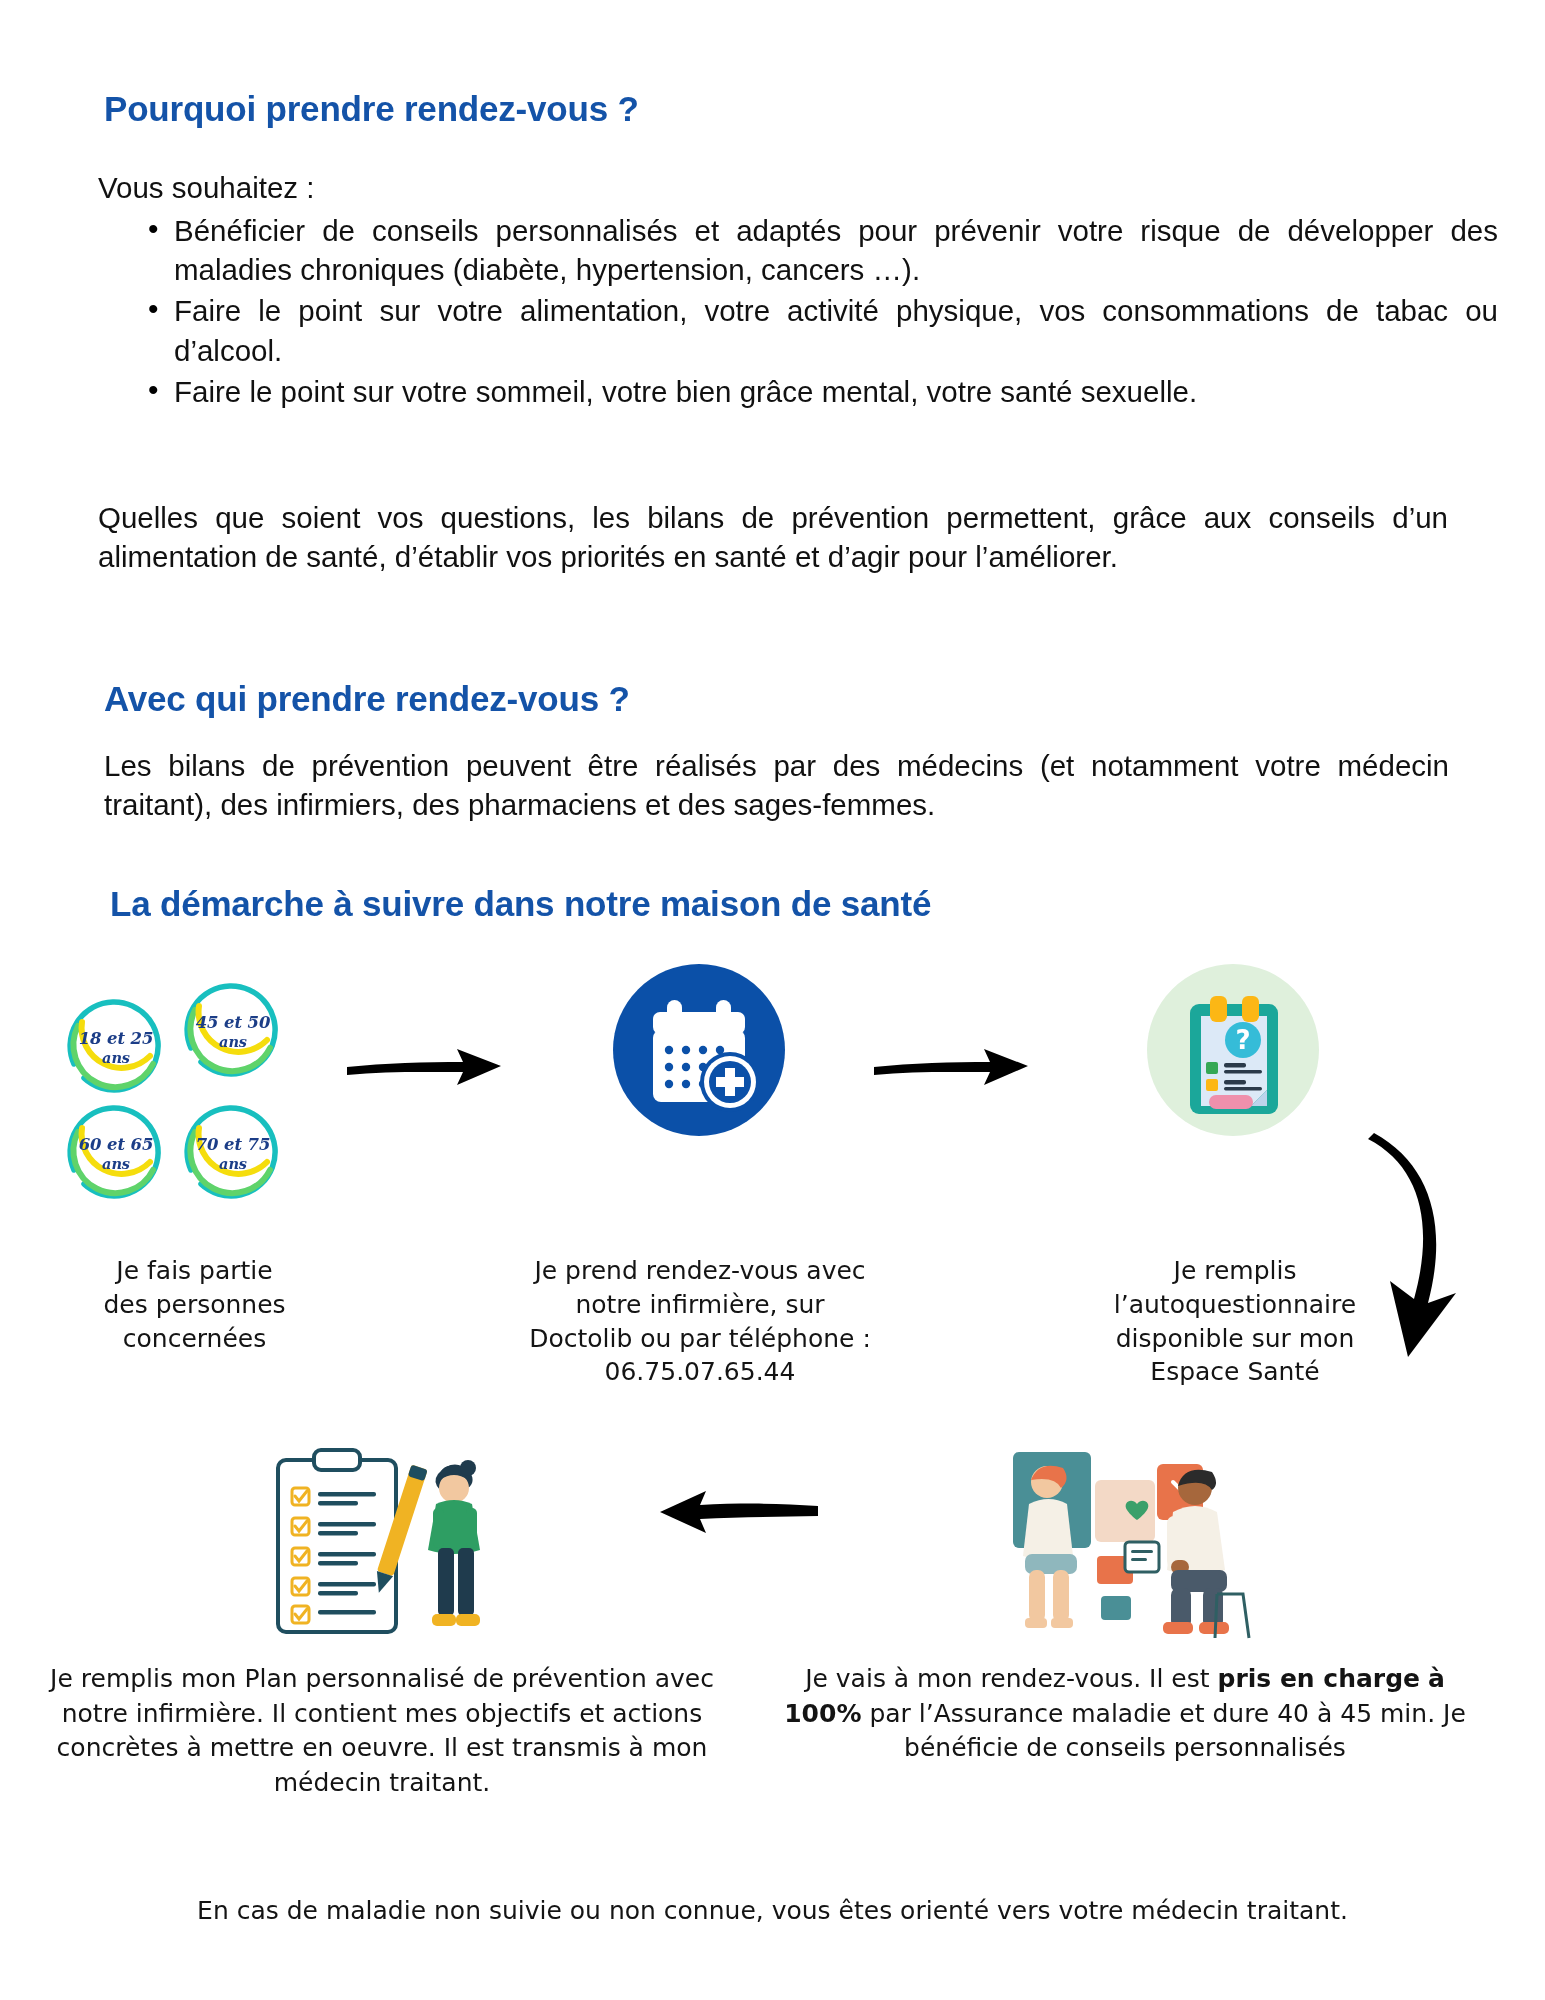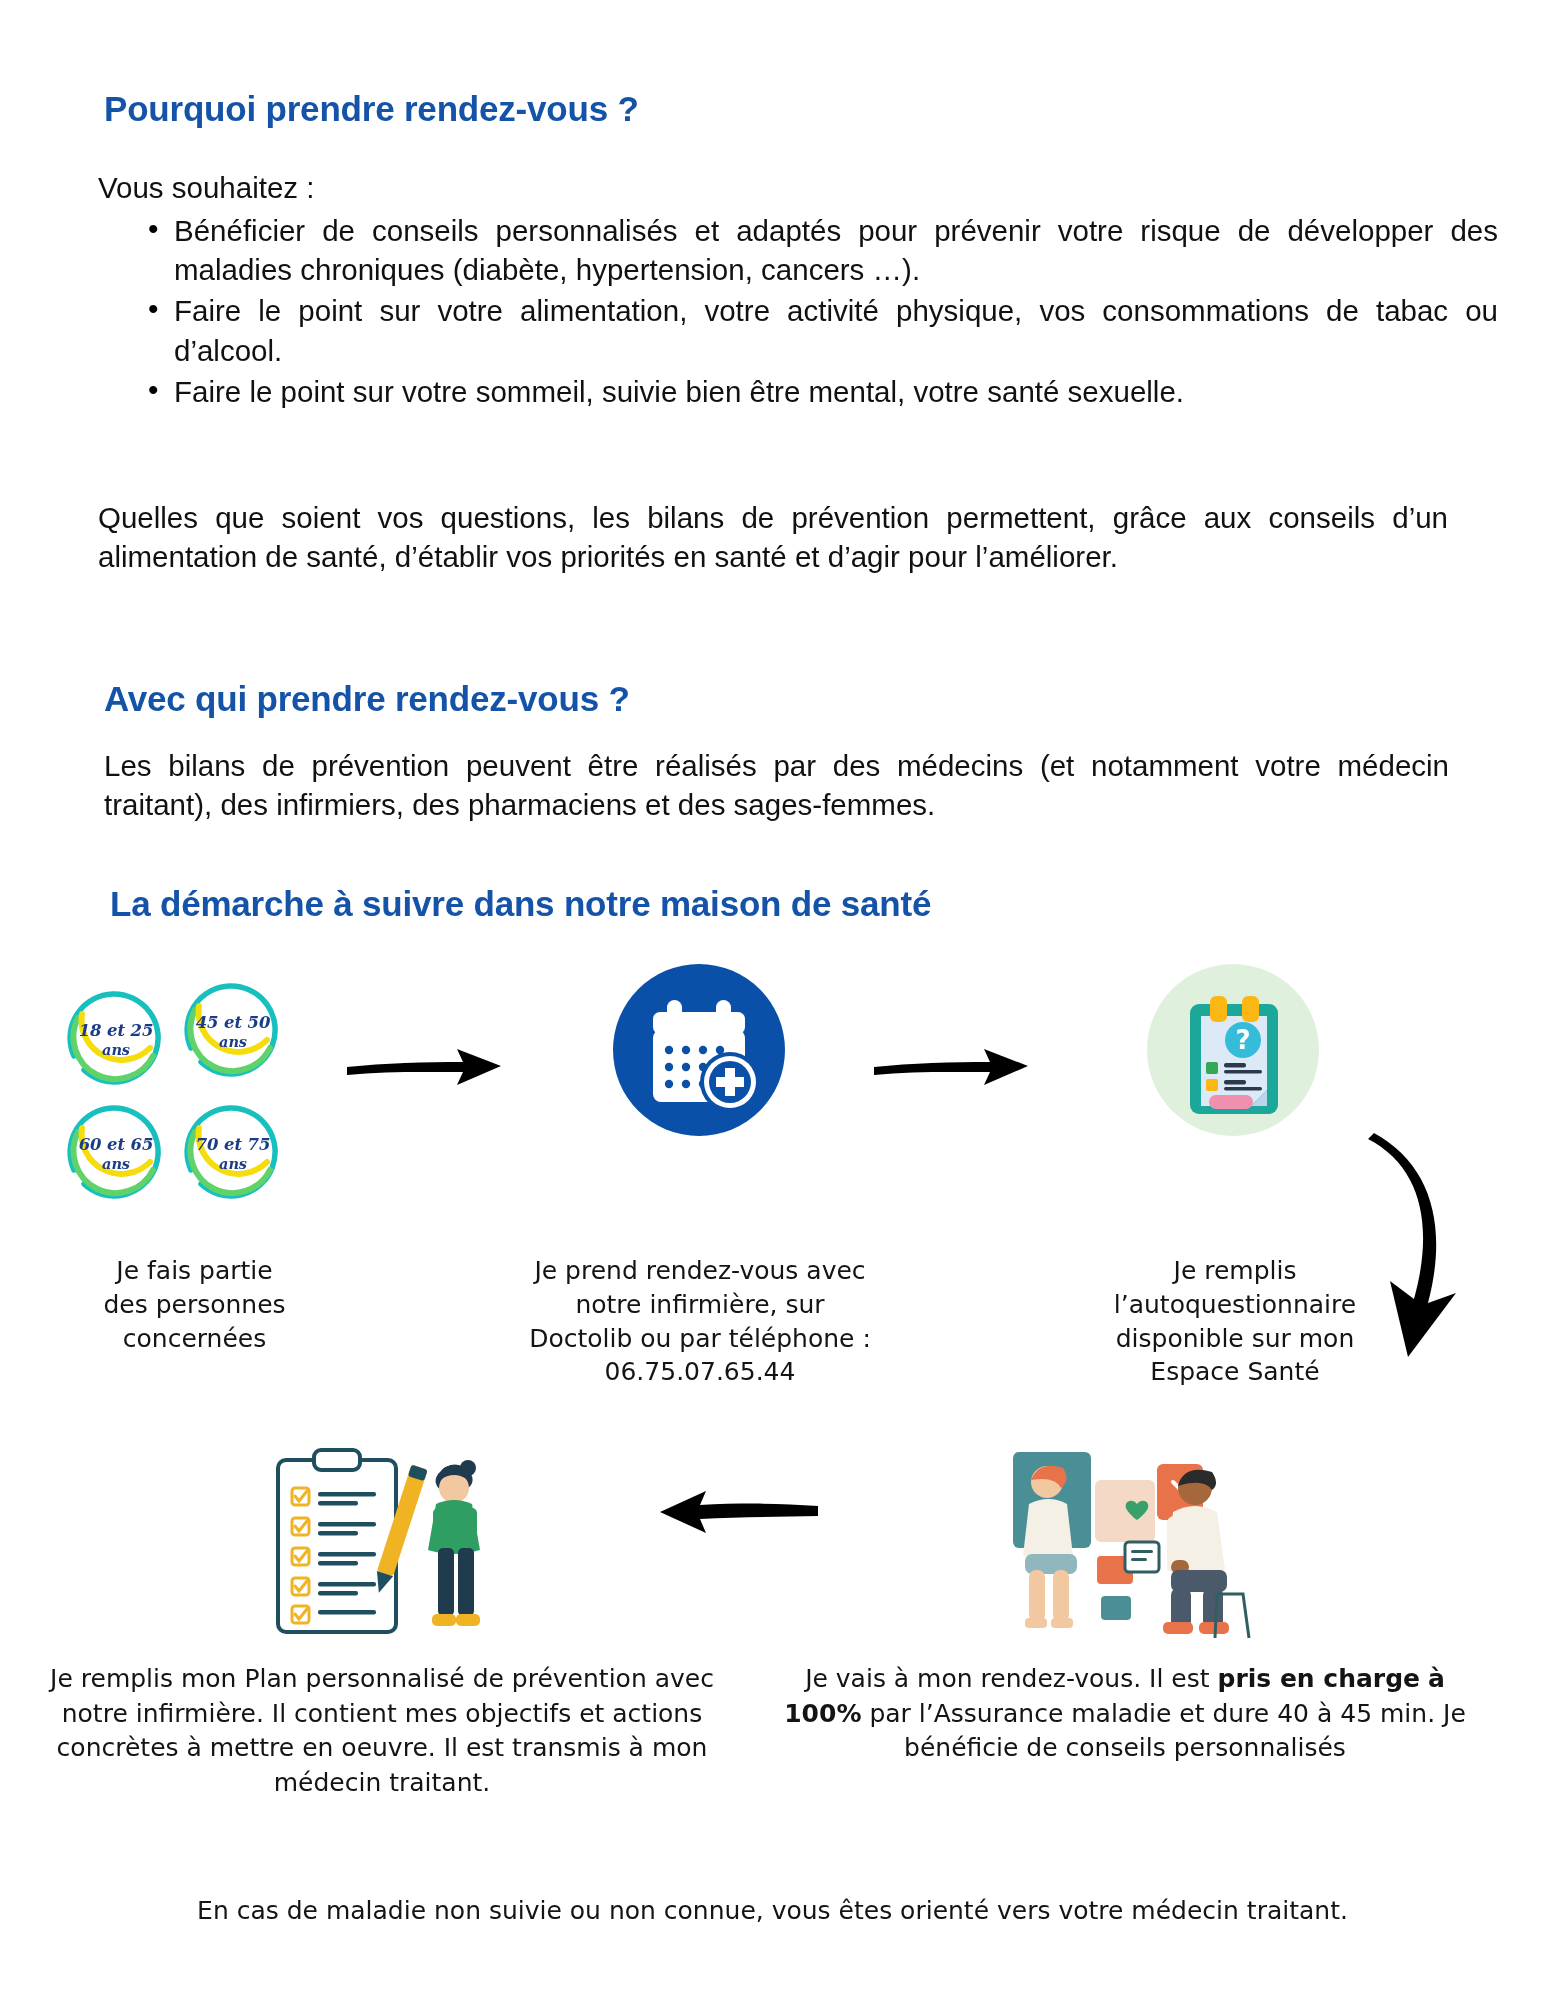--- a/index.html
+++ b/index.html
@@ -128,21 +128,21 @@
     font-family: "DejaVu Serif", serif;
     font-style: italic;
     font-weight: bold;
     font-size: 16.5px;
     line-height: 1.22;
     color: #1b3d87;
     text-align: center;
     letter-spacing: -0.1px;
   }
   .age-label .ans { font-size: 14.5px; }
-  .ac-0 { left: 8px;   top: 8px;   }
+  .ac-0 { left: 8px;   top: 16px;   }
   .ac-1 { left: 125px; top: 0px;   }
   .ac-2 { left: 8px;   top: 122px; }
   .ac-3 { left: 125px; top: 122px; }
 
   
   .icon-circle {
     position: absolute;
     border-radius: 50%;
   }
   .cal-circle {
@@ -215,21 +215,21 @@
 
 <div class="page">
 
   <h2 class="section-heading h-why">Pourquoi prendre rendez-vous ?</h2>
 
   <div class="body-text intro-lead">Vous souhaitez :</div>
 
   <ul class="bullets body-text">
     <li>Bénéficier de conseils personnalisés et adaptés pour prévenir votre risque de développer des maladies chroniques (diabète, hypertension, cancers …).</li>
     <li>Faire le point sur votre alimentation, votre activité physique, vos consommations de tabac ou d’alcool.</li>
-    <li class="last-bullet">Faire le point sur votre sommeil, suivie bien être mental, votre santé sexuelle.</li>
+    <li class="last-bullet">Faire le point sur votre sommeil, votre bien grâce mental, votre santé sexuelle.</li>
   </ul>
 
   <div class="body-text para-quelles">Quelles que soient vos questions, les bilans de prévention permettent, grâce aux conseils d’un alimentation de santé, d’établir vos priorités en santé et d’agir pour l’améliorer.</div>
 
   <h2 class="section-heading h-who">Avec qui prendre rendez-vous ?</h2>
 
   <div class="body-text para-qui">Les bilans de prévention peuvent être réalisés par des médecins (et notamment votre médecin traitant), des infirmiers, des pharmaciens et des sages-femmes.</div>
 
   <h2 class="section-heading h-steps">La démarche à suivre dans notre maison de santé</h2>
 

